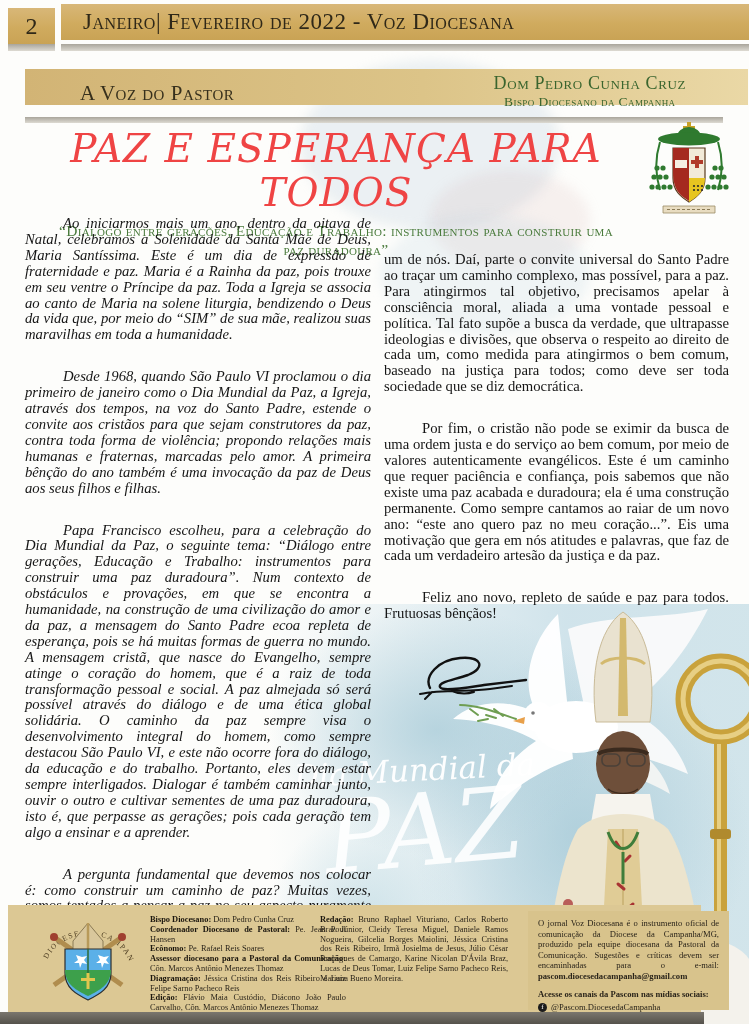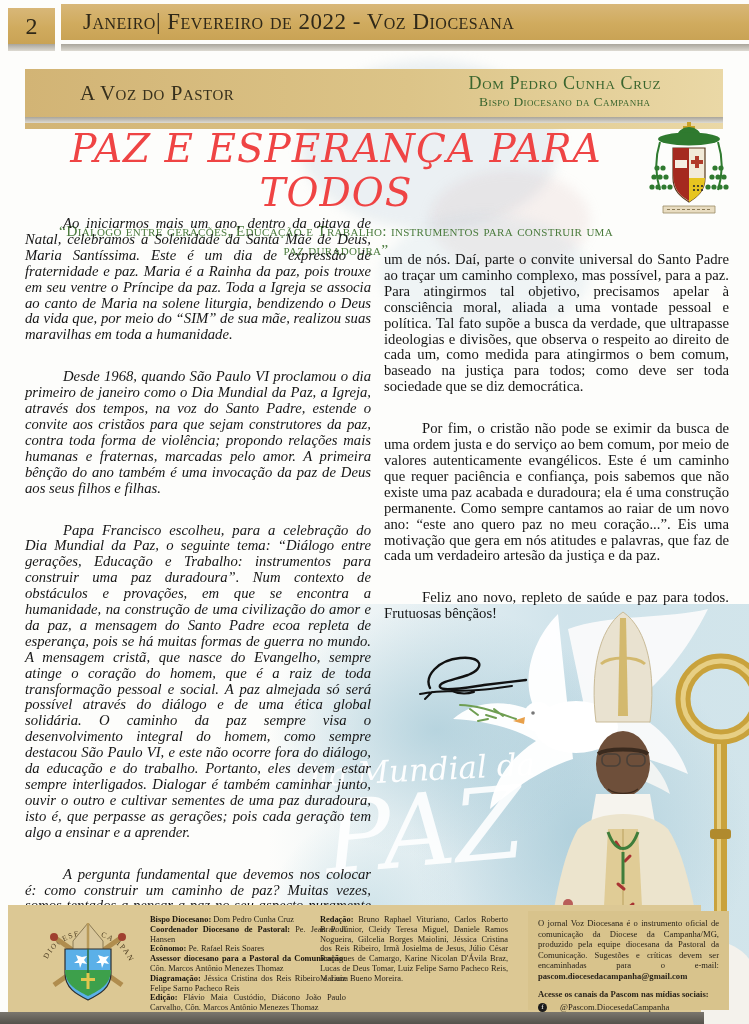--- a/index.html
+++ b/index.html
@@ -8,22 +8,22 @@
   .abs{position:absolute;}
 
   
   .goldbar{background:linear-gradient(180deg,#d8b778 0%,#d0ab5e 55%,#c9a355 100%);}
   .barshadow{background:linear-gradient(180deg,#a9a59b,#dddad2);}
   #pageNumBox{left:8px;top:8px;width:47px;height:36px;text-align:center;}
   #pageNumBox .num{font-size:24px;color:#2f2818;line-height:36px;}
   #topbarMain{left:61px;top:4px;width:688px;height:36px;}
   #topbarMain .t{font-variant:small-caps;font-size:23px;color:#2f2818;line-height:36px;
                  padding-left:22px;letter-spacing:.5px;}
-  #pastorBar{left:25px;top:69px;width:698px;height:60px;
-             background:linear-gradient(90deg,#d2b475 0%,#dcc488 55%,#ead8a6 100%);}
+  #pastorBar{left:25px;top:69px;width:698px;height:36px;
+             background:linear-gradient(90deg,#d2b475 0%,#dcc488 55%,#ead8a6 100%);padding-left:25px;}
   #pastorTitle{left:55px;top:0;height:48px;line-height:48px;font-variant:small-caps;
                font-size:21px;color:#37301d;letter-spacing:.5px;}
   #authorBlock{right:62px;top:4px;text-align:center;color:#3a652e;}
   #authorBlock .n{font-variant:small-caps;font-size:18px;letter-spacing:.6px;line-height:21px;}
   #authorBlock .r{font-variant:small-caps;font-size:13.5px;letter-spacing:.4px;line-height:16px;}
 
   
   .tint{border-radius:50%;filter:blur(6px);}
 
   
@@ -56,21 +56,21 @@
   
   #footerBar{left:8px;top:905px;width:693px;height:107px;background:#dcc894;}
   .credits{font-size:8.4px;line-height:9.8px;color:#2a241a;text-align:justify;}
   .credits b{color:#1c170f;margin-top:44px;}
   #credits1{left:142px;top:10px;width:196px;}
   #credits2{left:312px;top:10px;width:188px;}
   #infoBox{left:528px;top:911px;width:181px;height:85px;background:#d8c38c;
            padding:7px 10px;font-size:8.6px;line-height:10.6px;color:#2a241a;text-align:justify;}
   #infoBox p{margin:0;}
   #infoBox .socialHead{margin-top:7px;font-weight:bold;}
-  .socialLine{margin-top:3px;display:flex;align-items:center;gap:13px;text-align:left;}
+  .socialLine{margin-top:3px;display:flex;align-items:center;gap:4px;text-align:left;}
   .fb-ic{width:9px;height:9px;border-radius:50%;background:#1b1b1b;color:#fff;display:inline-block;
          text-align:center;font-size:7px;line-height:9px;font-family:"Liberation Serif",serif;}
   .fb-ic::before{content:"f";}
   .ig-ic{width:8px;height:8px;border:1px solid #2a241a;border-radius:2px;display:inline-block;position:relative;}
   .ig-ic::before{content:"";position:absolute;left:2px;top:2px;width:3px;height:3px;border:1px solid #2a241a;border-radius:50%;}
   #bottomBar{left:0;top:1012px;width:704px;height:12px;
              background:linear-gradient(180deg,#7a766e,#55524b);}
 </style>
 </head>
 <body>

